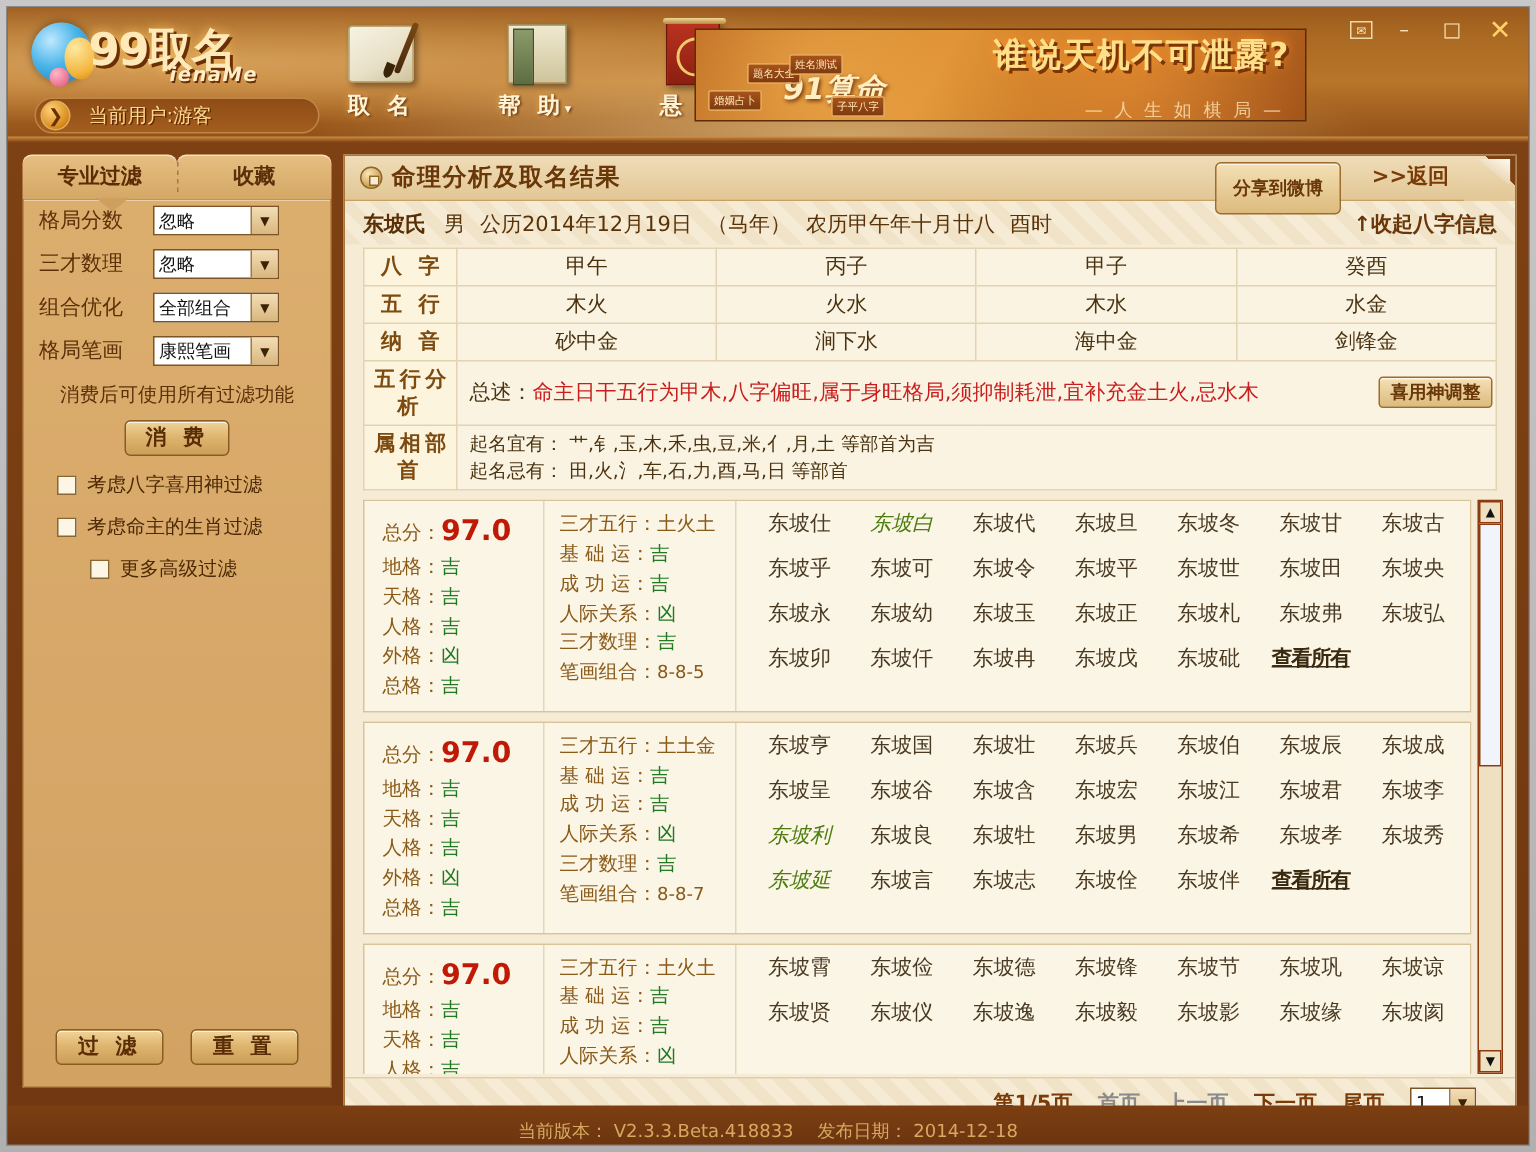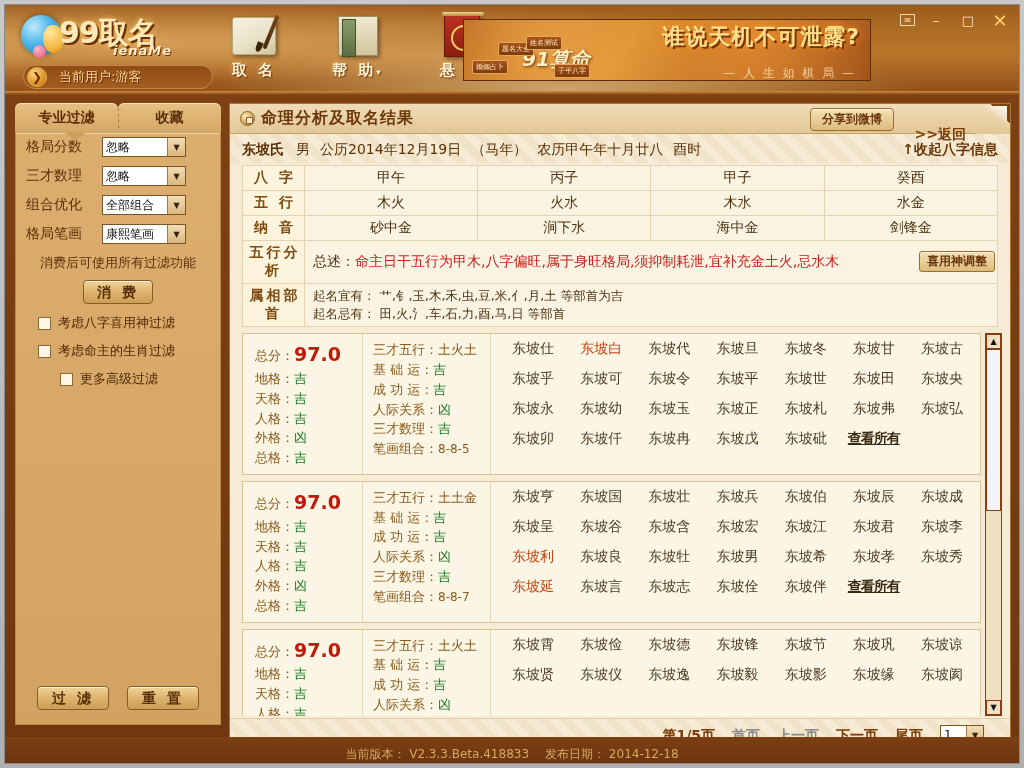--- a/index.html
+++ b/index.html
@@ -270,28 +270,28 @@
     background:radial-gradient(circle at 35% 30%, #fae6b8, #caa052 70%, #9d7330);
     border:1px solid #8d6526; position:relative;
   }
   .c-head .coin::after{
     content:""; position:absolute; left:5px; top:5px; width:5px;height:5px;
     background:#f6ecd6; border:1px solid #8d6526;
   }
   .c-title { font-size:16px; font-weight:bold; color:#6a3708; letter-spacing:1px;text-align:center; }
   .share-btn {
     position:absolute; right:116px; top:4px;
-    padding:2px 11px; font-size:12px; font-weight:bold; color:#6a3708;
+    padding:8px 11px; font-size:12px; font-weight:bold; color:#6a3708;
     border:1px solid #9d6d2d; border-radius:4px;
     background:linear-gradient(#f4e0b5,#dcbb7d);
     box-shadow:inset 0 1px 0 rgba(255,255,255,.7);
     cursor:pointer;
   }
   .back-btn {
-    position:absolute; right:44px; top:22px;
+    position:absolute; right:44px; top:5px;
     font-size:14px; font-weight:bold; color:#7a3b08; cursor:pointer;margin-left:30px;
   }
   .curl {
     position:absolute; right:0; top:0; width:34px; height:30px;
     background:linear-gradient(225deg, #7e4113 0 14px, transparent 14px),
                linear-gradient(#efdcb8,#e2c795);
   }
   .curl::after{
     content:""; position:absolute; right:3px; top:2px; width:22px;height:18px;
     background:linear-gradient(210deg,#fffaf0,#d9bd8b);
@@ -364,21 +364,21 @@
   .score-big { color:#c01a07; font-size:19px; font-weight:bold; vertical-align:-1px; }
   .names {
     flex:1; padding:6px 4px 4px 8px;
     display:grid; grid-template-columns:repeat(7,1fr); align-content:start;
     row-gap:12px;
   }
   .nm-cell {
     text-align:center; font-size:14px; color:#4a3a22; cursor:pointer;
     white-space:nowrap;
   }
-  .nm-cell.hl { color:#c2410c; }
+  .nm-cell.hl { color:#4d7c0f;font-style:italic; }
   .nm-cell.all {
     font-weight:bold; color:#3a2a10; text-decoration:underline; letter-spacing:-1px;
   }
   
   .sbar {
     width:17px; margin-left:4px; border:1px solid #8c3a10;
     background:#efe0c2; display:flex; flex-direction:column;
   }
   .sb-arr {
     height:15px; border:1px solid #8c3a10; background:#efe0c2;

